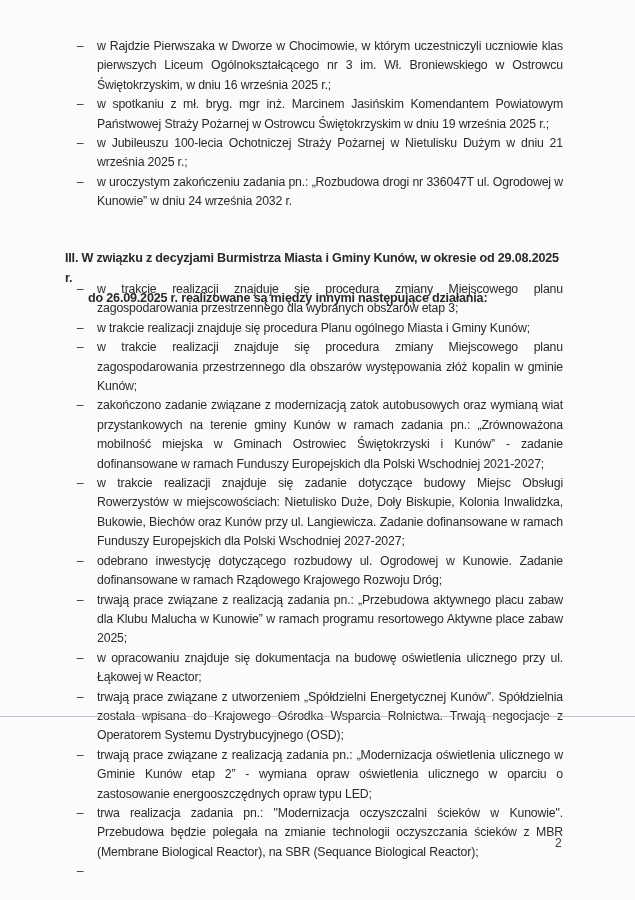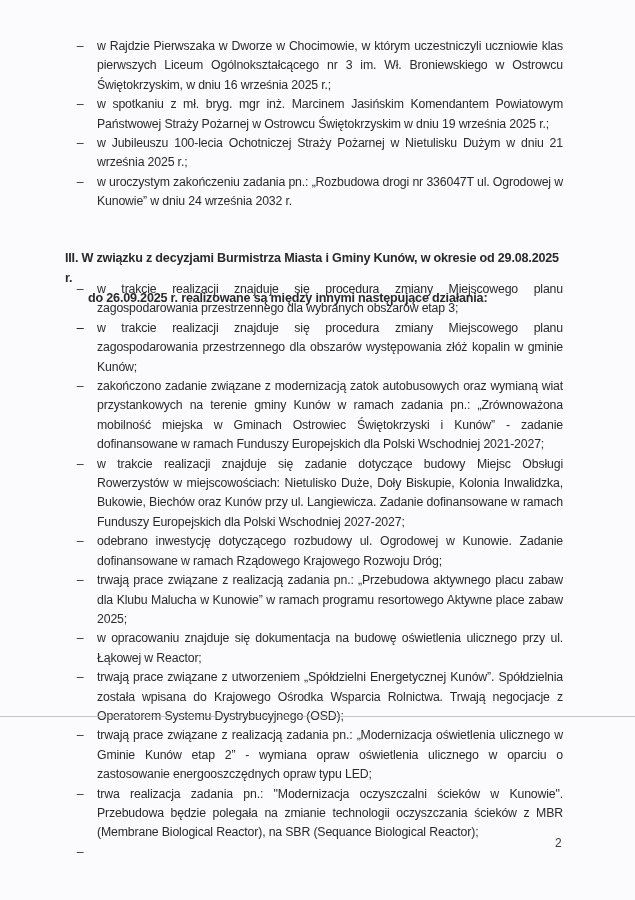--- a/index.html
+++ b/index.html
@@ -57,21 +57,21 @@
     <li class="item"><span class="dash">–</span><span>w uroczystym zakończeniu zadania pn.: „Rozbudowa drogi nr 336047T ul. Ogrodowej w Kunowie” w dniu 24 września 2032 r.</span></li>
   </ul>
 
   <div class="heading" style="top:230px;margin-top:18px;">
     <span>III. W związku z decyzjami Burmistrza Miasta i Gminy Kunów, w okresie od 29.08.2025 r.</span>
     <span class="line2">do 26.09.2025 r. realizowane są między innymi następujące działania:</span>
   </div>
 
   <ul class="list" style="top:280px;">
     <li class="item"><span class="dash">–</span><span>w trakcie realizacji znajduje się procedura zmiany Miejscowego planu zagospodarowania przestrzennego dla wybranych obszarów etap 3;</span></li>
-    <li class="item"><span class="dash">–</span></li>
+    <li class="item"><span class="dash">–</span><span>w trakcie realizacji znajduje się procedura Planu ogólnego Miasta i Gminy Kunów;</span></li>
     <li class="item"><span class="dash">–</span><span>w trakcie realizacji znajduje się procedura zmiany Miejscowego planu zagospodarowania przestrzennego dla obszarów występowania złóż kopalin w gminie Kunów;</span></li>
     <li class="item"><span class="dash">–</span><span>zakończono zadanie związane z modernizacją zatok autobusowych oraz wymianą wiat przystankowych na terenie gminy Kunów w ramach zadania pn.: „Zrównoważona mobilność miejska w Gminach Ostrowiec Świętokrzyski i Kunów” - zadanie dofinansowane w ramach Funduszy Europejskich dla Polski Wschodniej 2021-2027;</span></li>
     <li class="item"><span class="dash">–</span><span>w trakcie realizacji znajduje się zadanie dotyczące budowy Miejsc Obsługi Rowerzystów w miejscowościach: Nietulisko Duże, Doły Biskupie, Kolonia Inwalidzka, Bukowie, Biechów oraz Kunów przy ul. Langiewicza. Zadanie dofinansowane w ramach Funduszy Europejskich dla Polski Wschodniej 2027-2027;</span></li>
     <li class="item"><span class="dash">–</span><span>odebrano inwestycję dotyczącego rozbudowy ul. Ogrodowej w Kunowie. Zadanie dofinansowane w ramach Rządowego Krajowego Rozwoju Dróg;</span></li>
     <li class="item"><span class="dash">–</span><span>trwają prace związane z realizacją zadania pn.: „Przebudowa aktywnego placu zabaw dla Klubu Malucha w Kunowie” w ramach programu resortowego Aktywne place zabaw 2025;</span></li>
     <li class="item"><span class="dash">–</span><span>w opracowaniu znajduje się dokumentacja na budowę oświetlenia ulicznego przy ul. Łąkowej w Reactor;</span></li>
     <li class="item"><span class="dash">–</span><span>trwają prace związane z utworzeniem „Spółdzielni Energetycznej Kunów”. Spółdzielnia została wpisana do Krajowego Ośrodka Wsparcia Rolnictwa. Trwają negocjacje z Operatorem Systemu Dystrybucyjnego (OSD);</span></li>
     <li class="item"><span class="dash">–</span><span>trwają prace związane z realizacją zadania pn.: „Modernizacja oświetlenia ulicznego w Gminie Kunów etap 2” - wymiana opraw oświetlenia ulicznego w oparciu o zastosowanie energooszczędnych opraw typu LED;</span></li>
     <li class="item"><span class="dash">–</span><span>trwa realizacja zadania pn.: "Modernizacja oczyszczalni ścieków w Kunowie". Przebudowa będzie polegała na zmianie technologii oczyszczania ścieków z MBR (Membrane Biological Reactor), na SBR (Sequance Biological Reactor);</span></li>
     <li class="item"><span class="dash">–</span></li>

